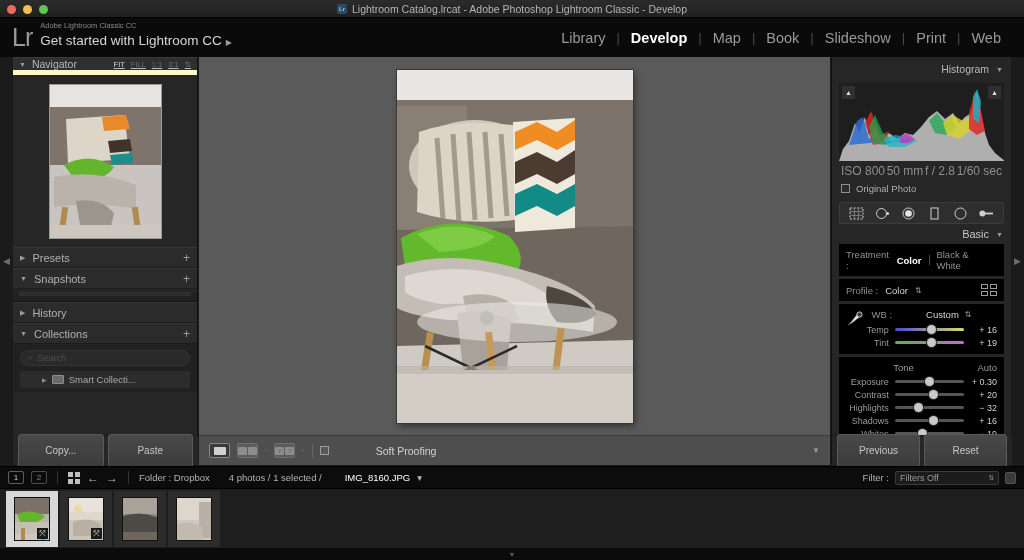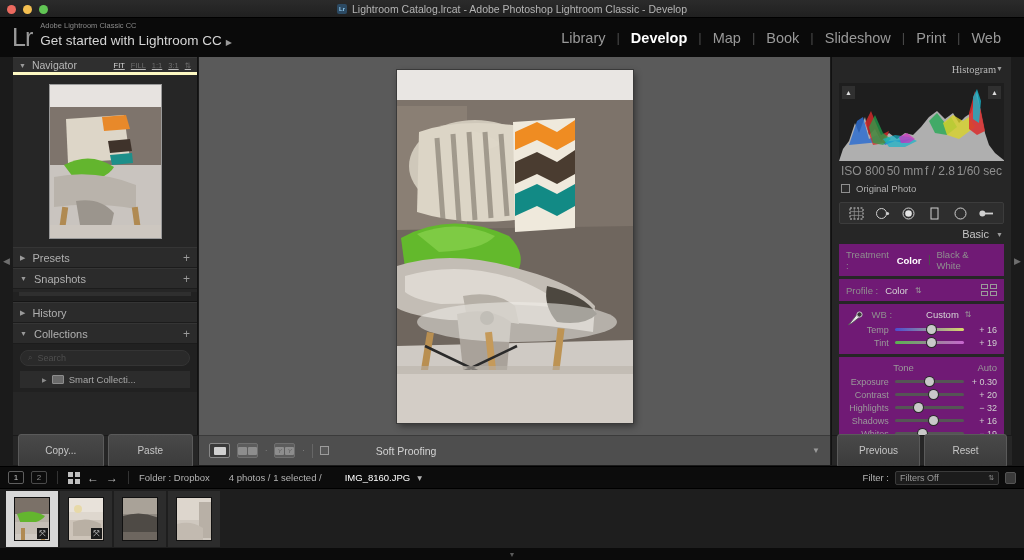--- a/index.html
+++ b/index.html
@@ -61,21 +61,21 @@
     display: flex; align-items: center; justify-content: center;
   }
 
   
   .left-panel {
     position: absolute; left: 13px; top: 57px; width: 185px; height: 408px;
     background: #262626; border-right: 1px solid #111;
   }
   .panel-head {
     display: flex; align-items: center; height: 18px; padding: 0 6px;
-    background: #2f2f2f; border-top: 1px solid #3a3a3a; border-bottom: 3px solid #fef9c3;
+    background: #2f2f2f; border-top: 1px solid #3a3a3a; border-bottom: 5px solid #fef9c3;
     color: #b8b8b8; font-size: 10.5px;
   }
   .panel-head .tri { font-size: 7px; margin-right: 6px; color: #9a9a9a; }
   .nav-zoom { margin-left: auto; display: flex; align-items: center; gap: 6px; text-decoration: underline; }
   .nav-zoom span { font-size: 7.5px; color: #6e6e6e; }
   .nav-zoom span.on { color: #d8d8d8; }
 
   .nav-thumb-wrap {
     height: 172px; display: flex; align-items: center; justify-content: center;
     background: #262626;
@@ -155,23 +155,22 @@
   .tb-label { color: #d2d2d2; font-size: 10.5px; margin-left: 40px; }
   .tb-right-caret { margin-left: auto; color: #9a9a9a; font-size: 8px; }
 
   
   .right-panel {
     position: absolute; left: 831px; top: 57px; width: 180px; height: 408px;
     background: #262626; border-left: 1px solid #111;
   }
   .rp-head {
     height: 19px; display: flex; align-items: center; justify-content: flex-end;
-    padding: 12px 8px; color: #b8b8b8; font-size: 10.5px;
+    padding: 12px 8px; gap: 7px; color: #b8b8b8; font-size: 10.5px;
     background: #262626;
-    font-family: Liberation Serif, serif;
   }
   .rp-head .tri { font-size: 7px; color: #9a9a9a; }
   .histo-box {
     margin: 2px 7px 0; height: 78px; background: #1e1e1e; position: relative; overflow: hidden;
   }
   .hcorner {
     position: absolute; top: 3px; width: 13px; height: 13px; background: #303030;
     display: flex; align-items: center; justify-content: center; color: #ddd; font-size: 7px;
   }
   .exif {
@@ -185,21 +184,21 @@
     margin: 8px 7px 0; height: 22px; background: #2e2e2e;
     border: 1px solid #3c3c3c; border-radius: 2px;
     display: flex; align-items: center; justify-content: space-around; padding: 0 4px;
   }
   .tool { width: 18px; height: 16px; display: flex; align-items: center; justify-content: center; }
 
   .basic-head {
     height: 20px; display: flex; align-items: center; justify-content: flex-end; gap: 7px;
     padding: 0 8px; color: #c4c4c4; font-size: 11px;
   }
-  .sub-block { margin: 0 7px 3px; background: #701a75; padding: 5px 7px; }
+  .sub-block { margin: 0 7px 3px; background: #000000; padding: 5px 7px; }
   .treat-row { display: flex; align-items: center; font-size: 9.5px; }
   .treat-label { color: #8f8f8f; }
   .treat-opt { color: #8f8f8f; margin-left: auto; padding: 0 7px; }
   .treat-opt.on { color: #fff; font-weight: bold; }
   .treat-sep { width: 1px; height: 10px; background: #4d4d4d; }
   .profile-row { display: flex; align-items: center; gap: 7px; font-size: 9.5px; color: #8f8f8f; }
   .profile-val { color: #d6d6d6; }
   .grid4 { margin-left: auto; display: grid; grid-template-columns: 7px 7px; gap: 2px; }
   .grid4 i { display: block; width: 7px; height: 5px; border: 1px solid #9a9a9a; }
 

